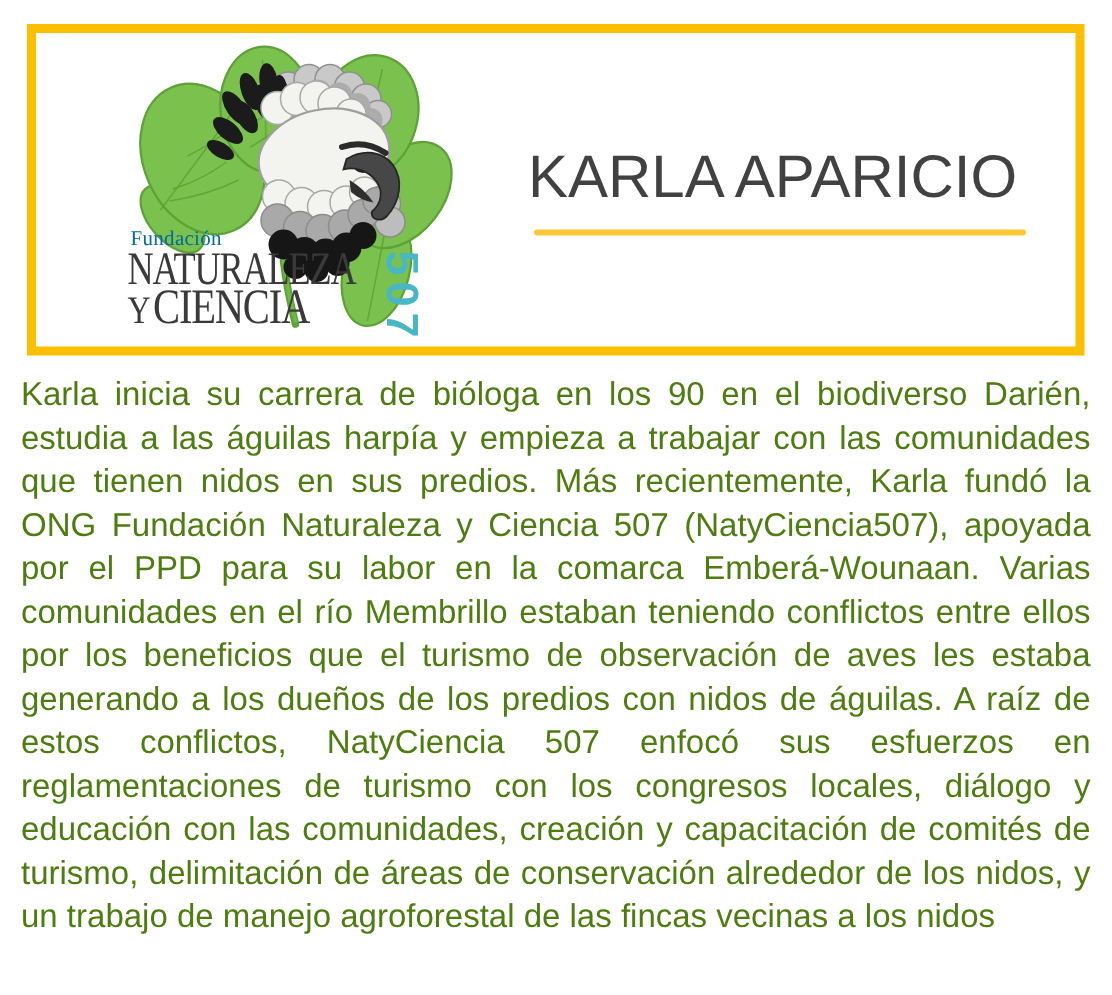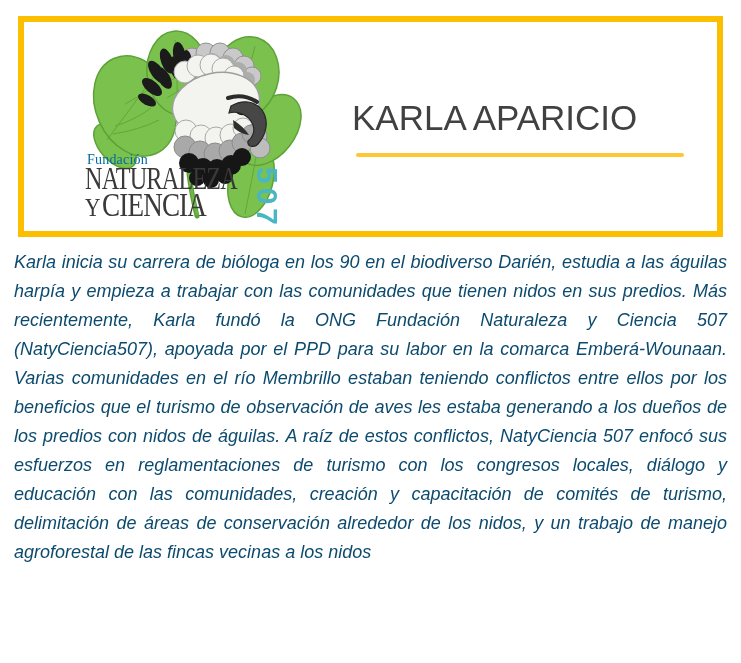--- a/index.html
+++ b/index.html
@@ -36,32 +36,31 @@
   .logo-line2 .small-y{font-size:26px;}
   .logo-line2 .big{font-size:33px;}
   .logo-number{
     position:absolute;left:198px;top:139px;
     font-size:30px;line-height:32px;font-weight:bold;letter-spacing:4px;
     color:#48B6C3;white-space:nowrap;
     transform:rotate(90deg);transform-origin:top left;
   }
   .person-name{
     position:absolute;left:328px;top:74px;width:360px;
-    font-size:35px;line-height:44px;color:#414141;white-space:nowrap;
+    font-size:40px;line-height:44px;color:#414141;white-space:nowrap;
   }
   .name-underline{
     position:absolute;left:332px;top:131px;width:328px;height:3.5px;
     background:#FFC636;border-radius:2px;
   }
   
   .bio{
     position:absolute;left:14px;top:248px;width:713px;margin:0;
-    font-size:18px;line-height:29px;color:#0c4a6e;
+    font-size:22px;line-height:29px;color:#4d7c0f;
     text-align:justify;
-    font-style:italic;
   }
 </style>
 </head>
 <body>
 
 <div class="header-card">
 
   <div class="logo">
     <svg width="225" height="205" viewBox="0 0 225 205">
 

